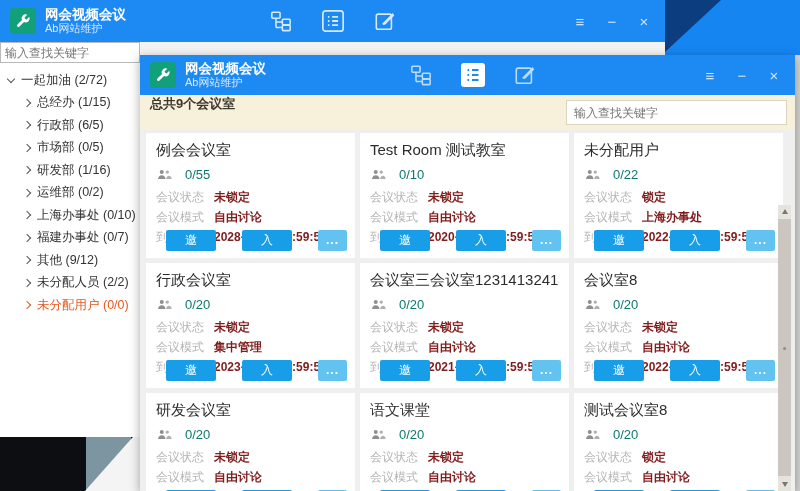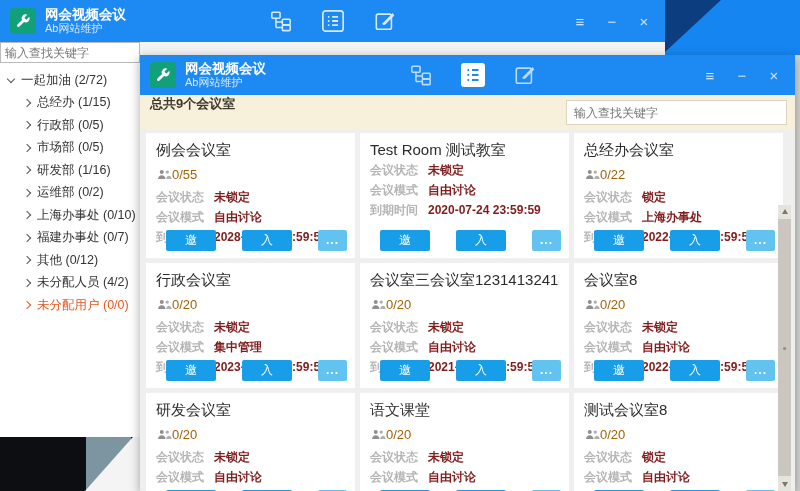--- a/index.html
+++ b/index.html
@@ -51,23 +51,23 @@
 
   
   .toolbar { height:35px; background:#f7f0da; display:flex; align-items:flex-start; padding:0 8px 0 10px; position:relative; }
   .summary { font-size:13px; font-weight:bold; color:#3c3a30; }
   .room-search { position:absolute; right:8px; top:5px; width:221px; height:25px; background:#fff;
     border:1px solid #ddd4bd; font-size:12px; color:#333; padding:0 7px; outline:none; }
   .content { position:absolute; left:0; top:75px; right:0; bottom:0; background:#efefef; }
   .cards { display:grid; grid-template-columns:repeat(3,209px); gap:5px; padding:3px 0 0 6px; }
   .card { position:relative; width:209px; height:125px; background:#fff; padding:8px 10px; overflow:hidden; }
   .room-name { font-size:15px; color:#2c2c2c; font-weight:500; white-space:nowrap; overflow:hidden; }
-  .count-row { display:flex; align-items:center; gap:0; margin:7px 0 5px 1px; font-size:13px; color:#a16207; }
+  .count-row { display:flex; align-items:center; gap:13px; margin:7px 0 5px 1px; font-size:13px; color:#0f766e; }
   .info-row { display:flex; font-size:12px; line-height:20px; white-space:nowrap; }
-  .lbl { color:#b5b5b5; width:58px; flex:0 0 auto;font-weight:bold; }
+  .lbl { color:#b5b5b5; width:58px; flex:0 0 auto; }
   .val { color:#7f1d1d; font-weight:bold; }
   .btns { position:absolute; right:8px; bottom:7px; display:flex; gap:6px; }
   .btn { background:#189ee8; color:#fff; border:none; font-size:12px; height:21px; line-height:21px;
     padding:0 15px; border-radius:2px; cursor:pointer; font-family:inherit;margin-left:20px; }
   .btn.more { background:#62c3f0; padding:0 8px; letter-spacing:1px; font-weight:bold; }
 
   
   .vscroll { position:absolute; right:4px; top:75px; bottom:0; width:13px; background:#e6e3dd; }
   .sb-arrow { position:absolute; left:0; width:13px; height:13px; display:flex; align-items:center; justify-content:center; cursor:pointer; }
   .sb-up { top:0; } .sb-down { bottom:0; }
@@ -134,21 +134,21 @@
           <div class="tree-item">
             <span class="chev down"></span>
             <span>一起加油 (2/72)</span>
           </div>
           <div class="tree-item lvl1">
             <span class="chev right"></span>
             <span>总经办 (1/15)</span>
           </div>
           <div class="tree-item lvl1">
             <span class="chev right"></span>
-            <span>行政部 (0/5)</span>
+            <span>行政部 (6/5)</span>
           </div>
           <div class="tree-item lvl1">
             <span class="chev right"></span>
             <span>市场部 (0/5)</span>
           </div>
           <div class="tree-item lvl1">
             <span class="chev right"></span>
             <span>研发部 (1/16)</span>
           </div>
           <div class="tree-item lvl1">
@@ -158,25 +158,25 @@
           <div class="tree-item lvl1">
             <span class="chev right"></span>
             <span>上海办事处 (0/10)</span>
           </div>
           <div class="tree-item lvl1">
             <span class="chev right"></span>
             <span>福建办事处 (0/7)</span>
           </div>
           <div class="tree-item lvl1">
             <span class="chev right"></span>
-            <span>其他 (0/12)</span>
-          </div>
-          <div class="tree-item lvl1">
-            <span class="chev right"></span>
-            <span>未分配人员 (4/2)</span>
+            <span>其他 (9/12)</span>
+          </div>
+          <div class="tree-item lvl1">
+            <span class="chev right"></span>
+            <span>未分配人员 (2/2)</span>
           </div>
           <div class="tree-item lvl1 hl">
             <span class="chev right"></span>
             <span>未分配用户 (0/0)</span>
           </div>
         </div>
     </div>
   </div>
 
   <div class="win win-fg">
@@ -255,41 +255,52 @@
             </div>
     <div class="btns">
       <button class="btn">邀请</button>
       <button class="btn">入会</button>
       <button class="btn more">...</button>
     </div>
   </div>
 
   <div class="card">
     <div class="room-name">Test Room 测试教室</div>
+    <div class="count-row">
+      <svg width="15" height="11" viewBox="0 0 16 12" fill="#8f8f8f">
+                <circle cx="5" cy="3.2" r="2.2"></circle>
+                <path d="M1 11c0-2.6 1.8-4.2 4-4.2s4 1.6 4 4.2z"></path>
+                <g opacity=".7">
+                  <circle cx="11" cy="3.4" r="1.9"></circle>
+                  <path d="M9.8 11c.2-2.2 1.4-3.6 3-3.6 1.8 0 3 1.5 3 3.6z"></path>
+                </g>
+              </svg>
+      <span>0/10</span>
+    </div>
     <div class="info-row">
               <span class="lbl">会议状态</span>
               <span class="val">未锁定</span>
             </div>
     <div class="info-row">
               <span class="lbl">会议模式</span>
               <span class="val">自由讨论</span>
             </div>
     <div class="info-row">
               <span class="lbl">到期时间</span>
               <span class="val">2020-07-24 23:59:59</span>
             </div>
     <div class="btns">
       <button class="btn">邀请</button>
       <button class="btn">入会</button>
       <button class="btn more">...</button>
     </div>
   </div>
 
   <div class="card">
-    <div class="room-name">总经办会议室</div>
+    <div class="room-name">未分配用户</div>
     <div class="count-row">
       <svg width="15" height="11" viewBox="0 0 16 12" fill="#8f8f8f">
                 <circle cx="5" cy="3.2" r="2.2"></circle>
                 <path d="M1 11c0-2.6 1.8-4.2 4-4.2s4 1.6 4 4.2z"></path>
                 <g opacity=".7">
                   <circle cx="11" cy="3.4" r="1.9"></circle>
                   <path d="M9.8 11c.2-2.2 1.4-3.6 3-3.6 1.8 0 3 1.5 3 3.6z"></path>
                 </g>
               </svg>
       <span>0/22</span>

